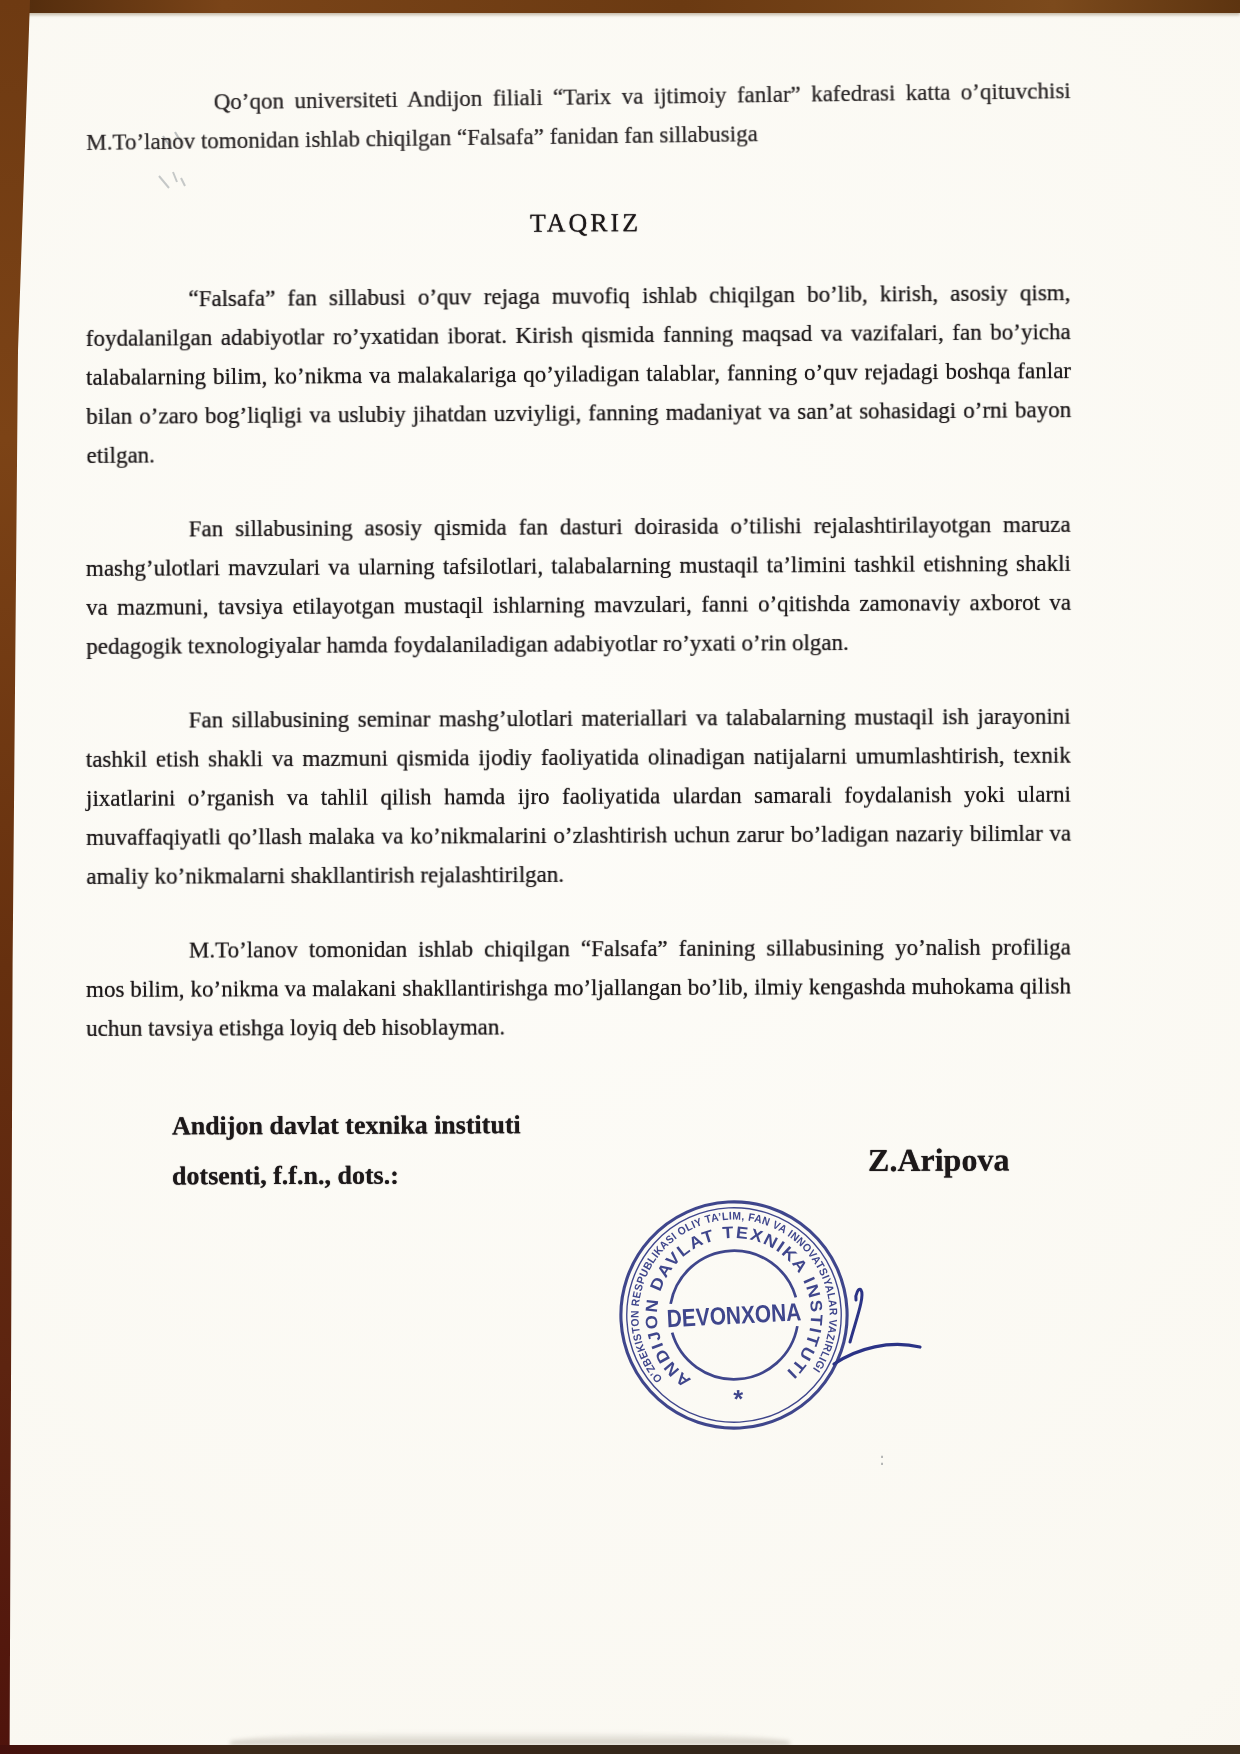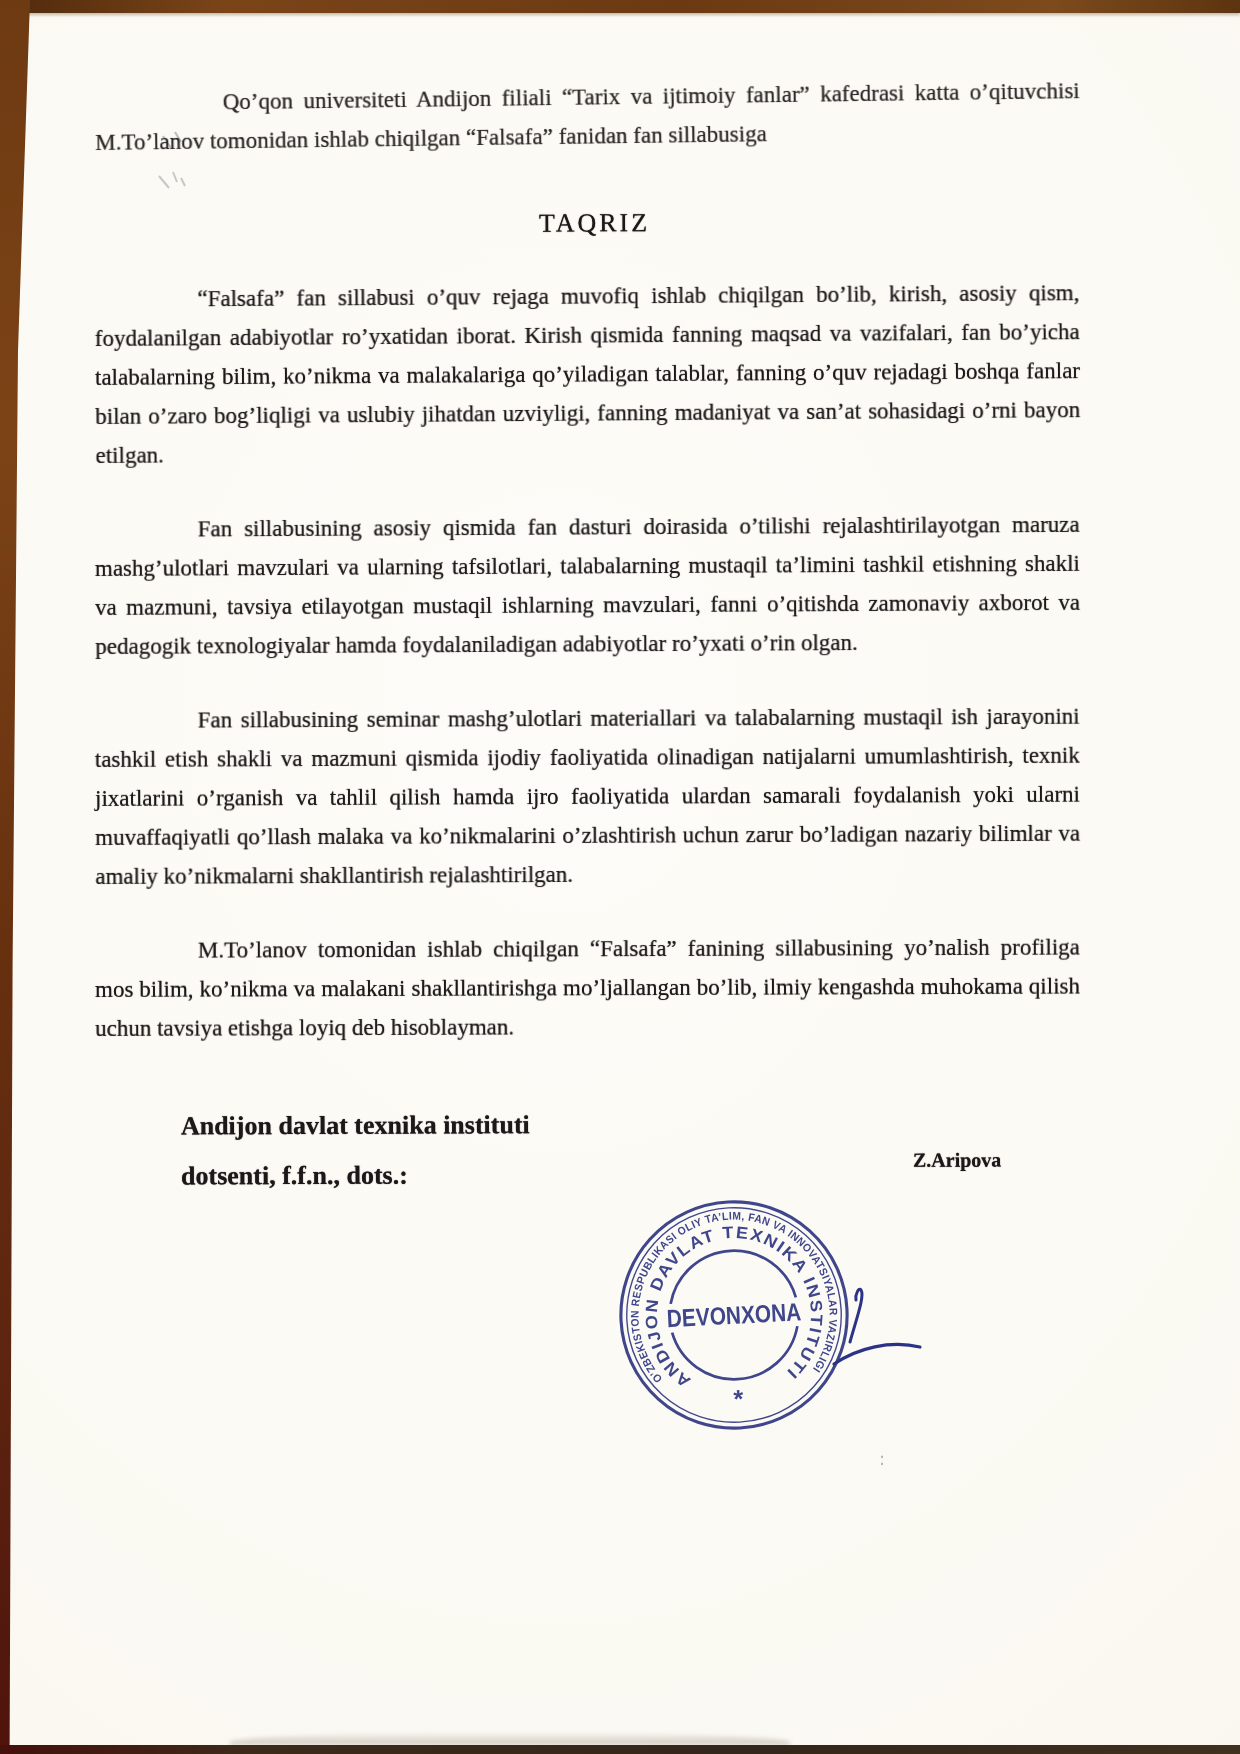--- a/index.html
+++ b/index.html
@@ -25,21 +25,21 @@
     position:absolute;left:0;bottom:0;width:1240px;height:9px;
     background:linear-gradient(90deg,#46100c 0%,#3c2a1a 20%,#33261a 60%,#40301f 100%);
   }
   .curl-shadow{
     position:absolute;left:230px;bottom:9px;width:560px;height:13px;
     background:linear-gradient(180deg,rgba(120,110,95,0) 0%,rgba(125,115,98,.35) 100%);
     border-radius:50% 50% 0 0/80% 80% 0 0;
     filter:blur(2px);
   }
   .content{
-    position:absolute;left:95px;top:84px;width:985px;
+    position:absolute;left:86px;top:84px;width:985px;
     font-size:23px;line-height:39px;
     text-shadow:0 0 .7px rgba(25,20,22,.75);
   }
   p{margin:0;text-align:justify;transform-origin:left center;}
   p.body{margin-top:35px;}
   .intro{text-indent:128px;transform:rotate(-.75deg);filter:blur(.35px);opacity:.93;}
   .p1{text-indent:103px;transform:rotate(-.4deg);filter:blur(.22px);}
   .p2{text-indent:103px;transform:rotate(-.3deg);filter:blur(.2px);}
   .p3{text-indent:103px;transform:rotate(-.25deg);filter:blur(.2px);}
   .p4{text-indent:103px;transform:rotate(-.2deg);filter:blur(.18px);}
@@ -47,23 +47,22 @@
     margin:44px 0 0 0;text-align:center;font-size:26px;font-weight:normal;
     letter-spacing:3px;padding-left:14px;transform:rotate(-.3deg);
     text-shadow:0 0 1px rgba(25,20,22,.9);
   }
   .sign-row{position:relative;margin-top:52px;height:120px;transform:rotate(-.2deg);}
   .sign-left{
     position:absolute;left:86px;top:0;font-weight:bold;font-size:26px;line-height:50px;
     text-shadow:0 0 1px rgba(25,20,22,.85);
   }
   .sign-name{
-    position:absolute;left:782px;top:42px;font-weight:bold;font-size:20px;
+    position:absolute;left:782px;top:42px;font-weight:bold;font-size:32px;
     text-shadow:0 0 1px rgba(25,20,22,.85);
-    margin-left:36px;
   }
   
   .stamp{
     position:absolute;left:617px;top:1198px;width:234px;height:234px;
     mix-blend-mode:multiply;opacity:.9;transform:rotate(-3deg);
   }
   .stamp text{fill:#2b3386;font-family:"Liberation Sans","DejaVu Sans",sans-serif;}
   .stamp .ring-stroke{stroke:#2b3386;fill:none;}
   .sig-strokes{position:absolute;left:818px;top:1278px;width:130px;height:100px;}
   .pencil{position:absolute;left:155px;top:128px;width:40px;height:70px;opacity:.55;}

